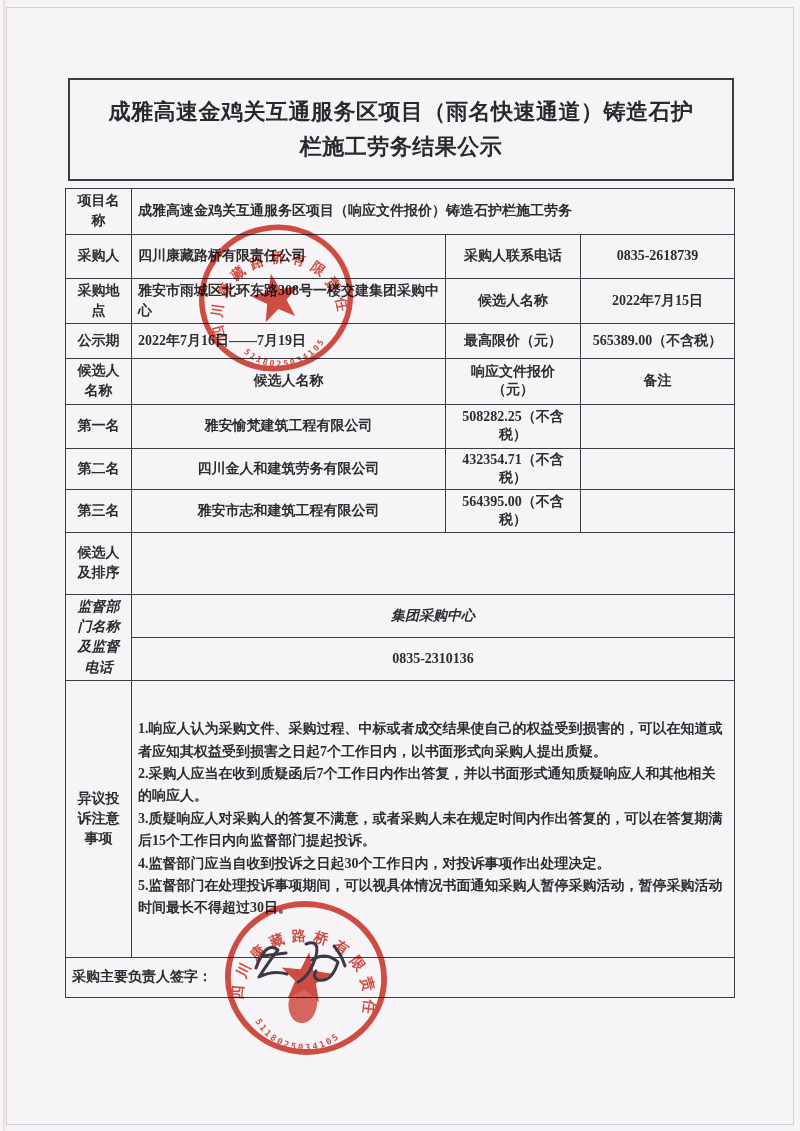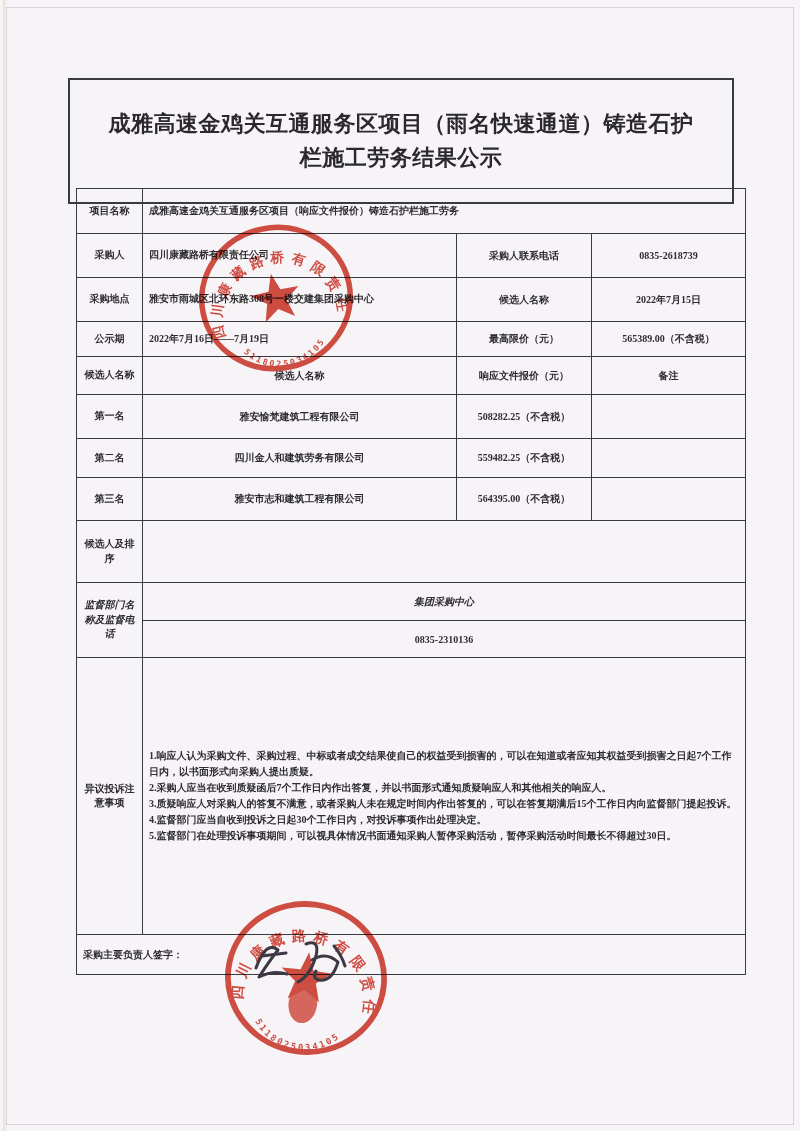--- a/index.html
+++ b/index.html
@@ -17,39 +17,39 @@
     border:1px solid #d6d0d8;
     pointer-events:none;
   }
   .scan-edge-left {
     position:absolute; left:3px; top:0; width:4px; height:1131px;
     background:linear-gradient(to right, #e8e0c8, rgba(232,224,200,0));
     pointer-events:none;
   }
   
   .title-box {
-    position:absolute; left:68px; top:78px; width:666px; height:126px;
+    position:absolute; left:68px; top:78px; width:666px; height:103px;
     border:2px solid #3b3a3e;
     display:flex; align-items:center; justify-content:center;
     background:transparent;
   }
   .title-box h1 {
     font-family:"Liberation Sans", sans-serif;
     font-size:22px; font-weight:700; letter-spacing:0.5px;
     line-height:1.55; text-align:center;
     padding:0 36px;
     color:#2a282c;
   }
   
   table.main {
-    position:absolute; left:76px; top:188px;
+    position:absolute; left:65px; top:188px;
     width:669px;
     border-collapse:collapse;
     table-layout:fixed;
-    font-size:10px;
+    font-size:14px;
     border-radius:8px;
   }
   table.main td {
     border:1.6px solid #3b3a3e;
     padding:2px 6px;
     vertical-align:middle;
     font-weight:600;
     color:#2e2c30;
   }
   col.c1 { width:66px; }
@@ -130,21 +130,21 @@
     </tr>
     <tr class="h44">
       <td class="lab">第一名</td>
       <td class="ctr">雅安愉梵建筑工程有限公司</td>
       <td class="ctr">508282.25（不含税）</td>
       <td class="ctr"></td>
     </tr>
     <tr class="h39">
       <td class="lab">第二名</td>
       <td class="ctr">四川金人和建筑劳务有限公司</td>
-      <td class="ctr">559482.25（不含税）</td>
+      <td class="ctr">432354.71（不含税）</td>
       <td class="ctr"></td>
     </tr>
     <tr class="h43">
       <td class="lab">第三名</td>
       <td class="ctr">雅安市志和建筑工程有限公司</td>
       <td class="ctr">564395.00（不含税）</td>
       <td class="ctr"></td>
     </tr>
     <tr class="h62">
       <td class="lab">候选人及排序</td>

